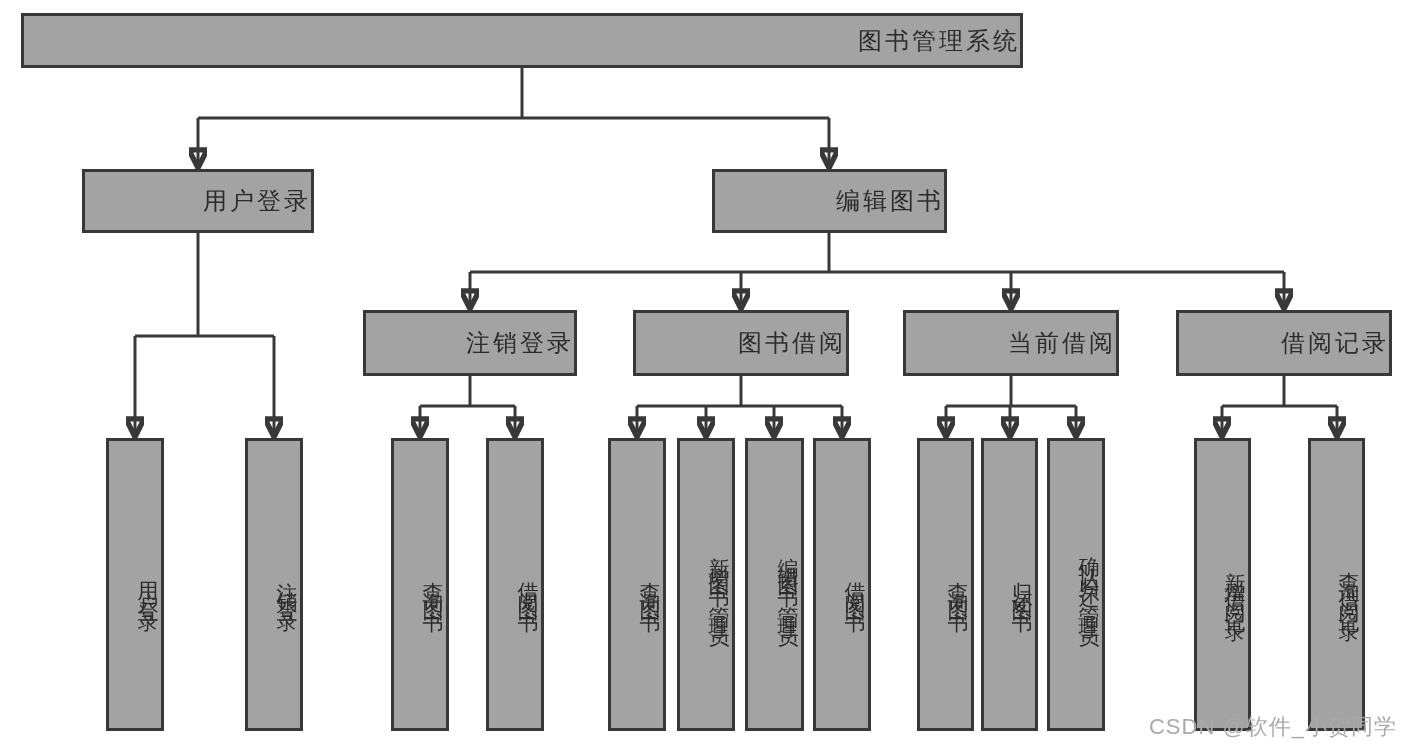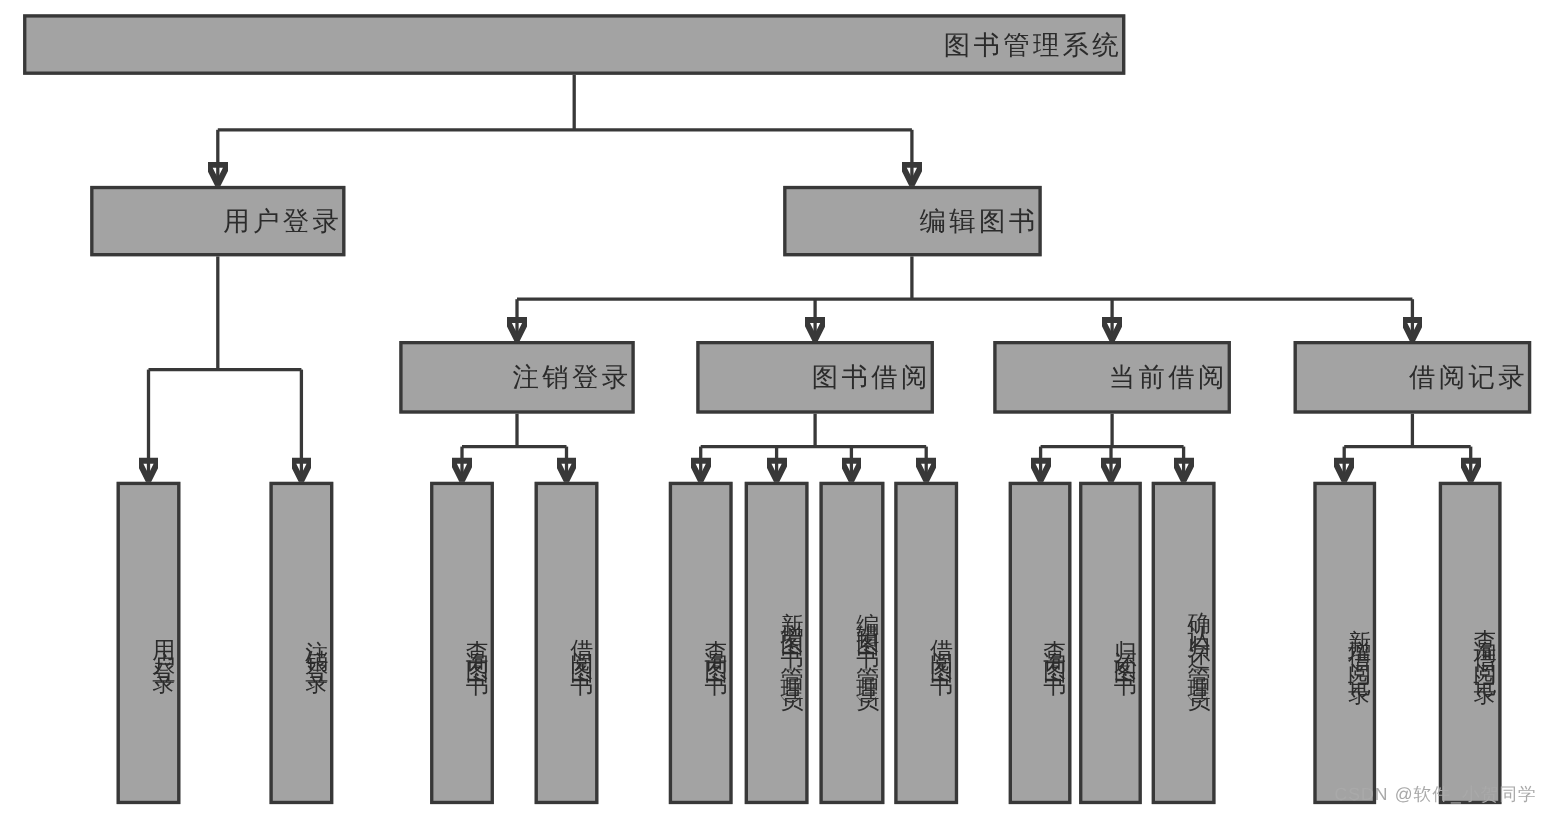--- a/index.html
+++ b/index.html
@@ -25,21 +25,21 @@
   .hnode span{
     font-size:24px;letter-spacing:3px;color:var(--text);white-space:nowrap;
   }
   .vnode .vtext{
     writing-mode:vertical-rl;text-orientation:mixed;
     font-size:21px;letter-spacing:10px;line-height:1.2;
     color:var(--text);white-space:nowrap;
   }
   .watermark{
     position:absolute;top:712px;right:8px;z-index:5;
-    font-size:16px;letter-spacing:1px;color:var(--wm);
+    font-size:22px;letter-spacing:1px;color:var(--wm);
   }
 </style>
 </head>
 <body>
 
 <div class="stage">
 
   <svg class="wires" viewBox="0 0 1405 747" xmlns="http://www.w3.org/2000/svg">
     <defs>
       <marker id="arrow" viewBox="0 0 10 10" refX="9.5" refY="5" markerWidth="8" markerHeight="6" orient="auto">

